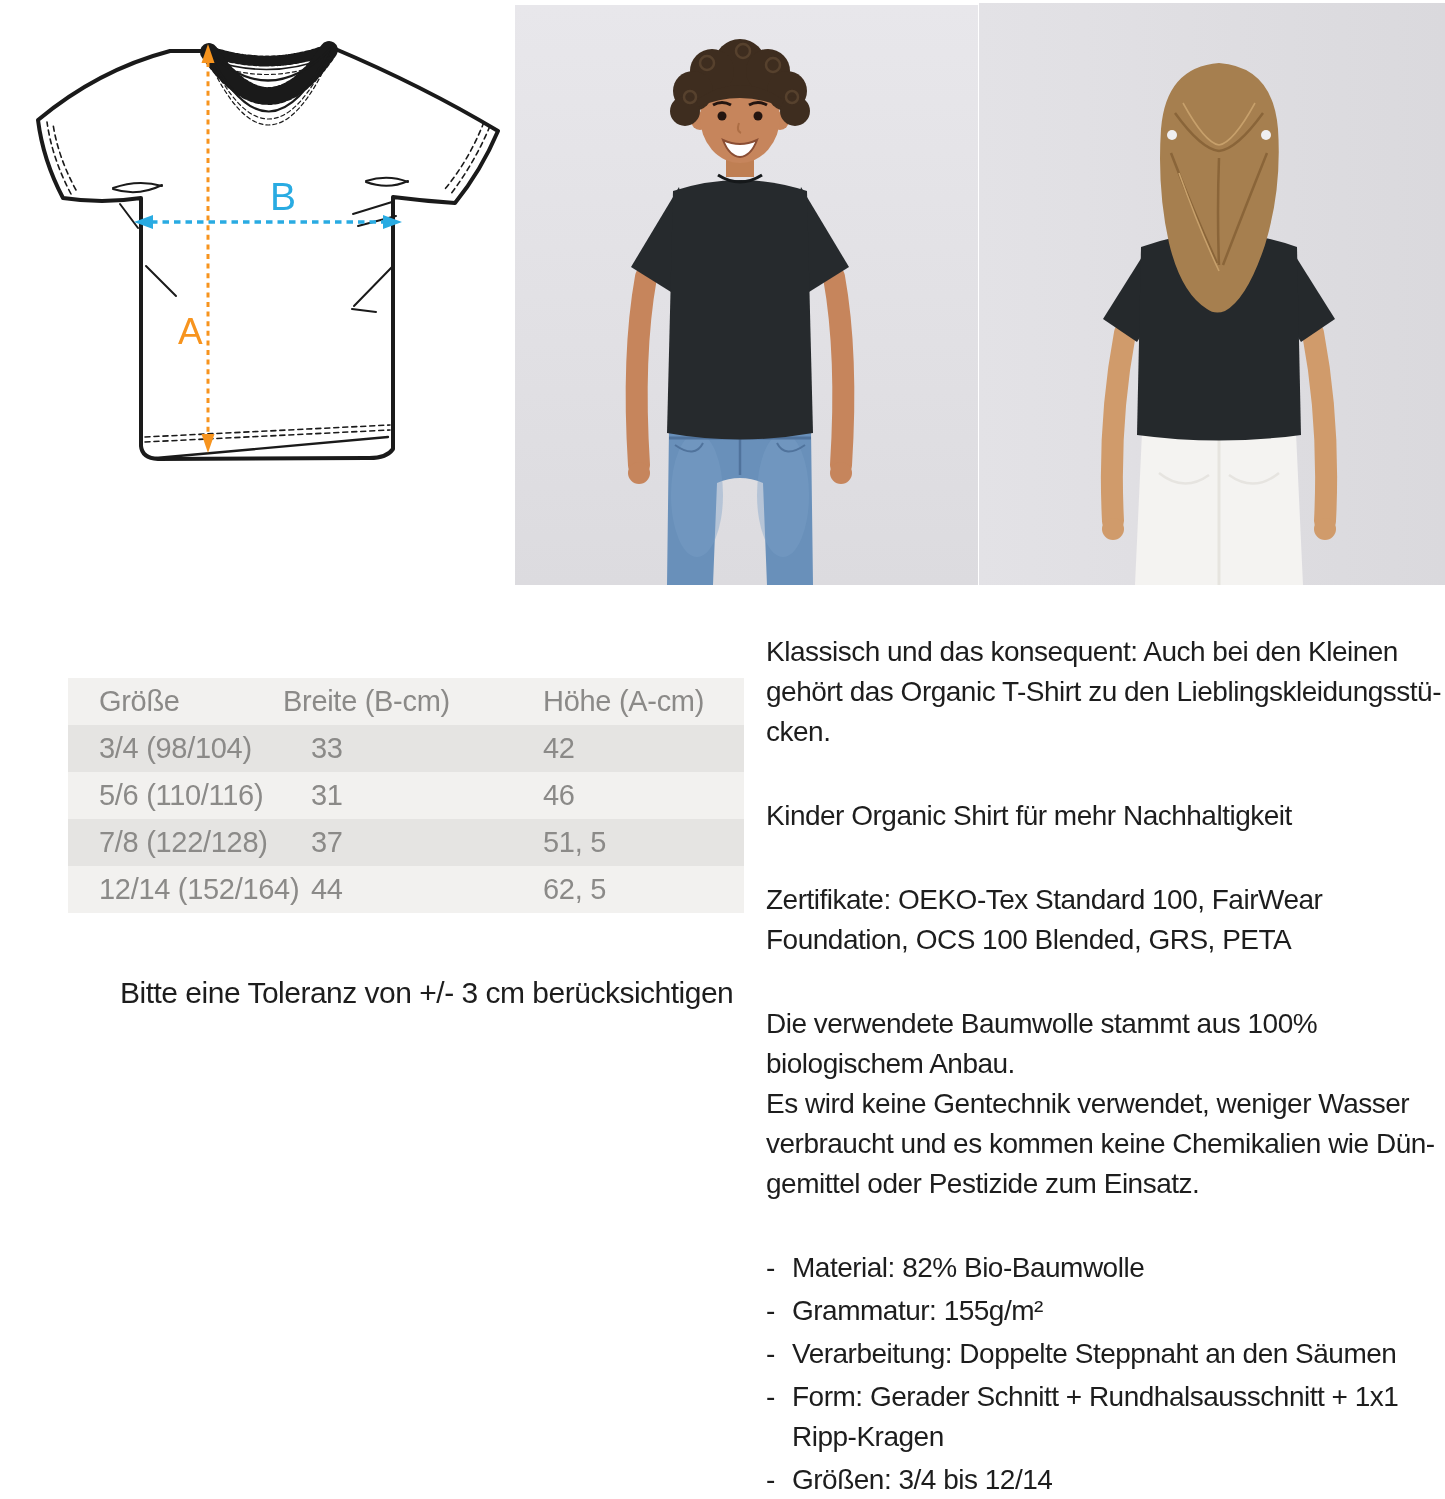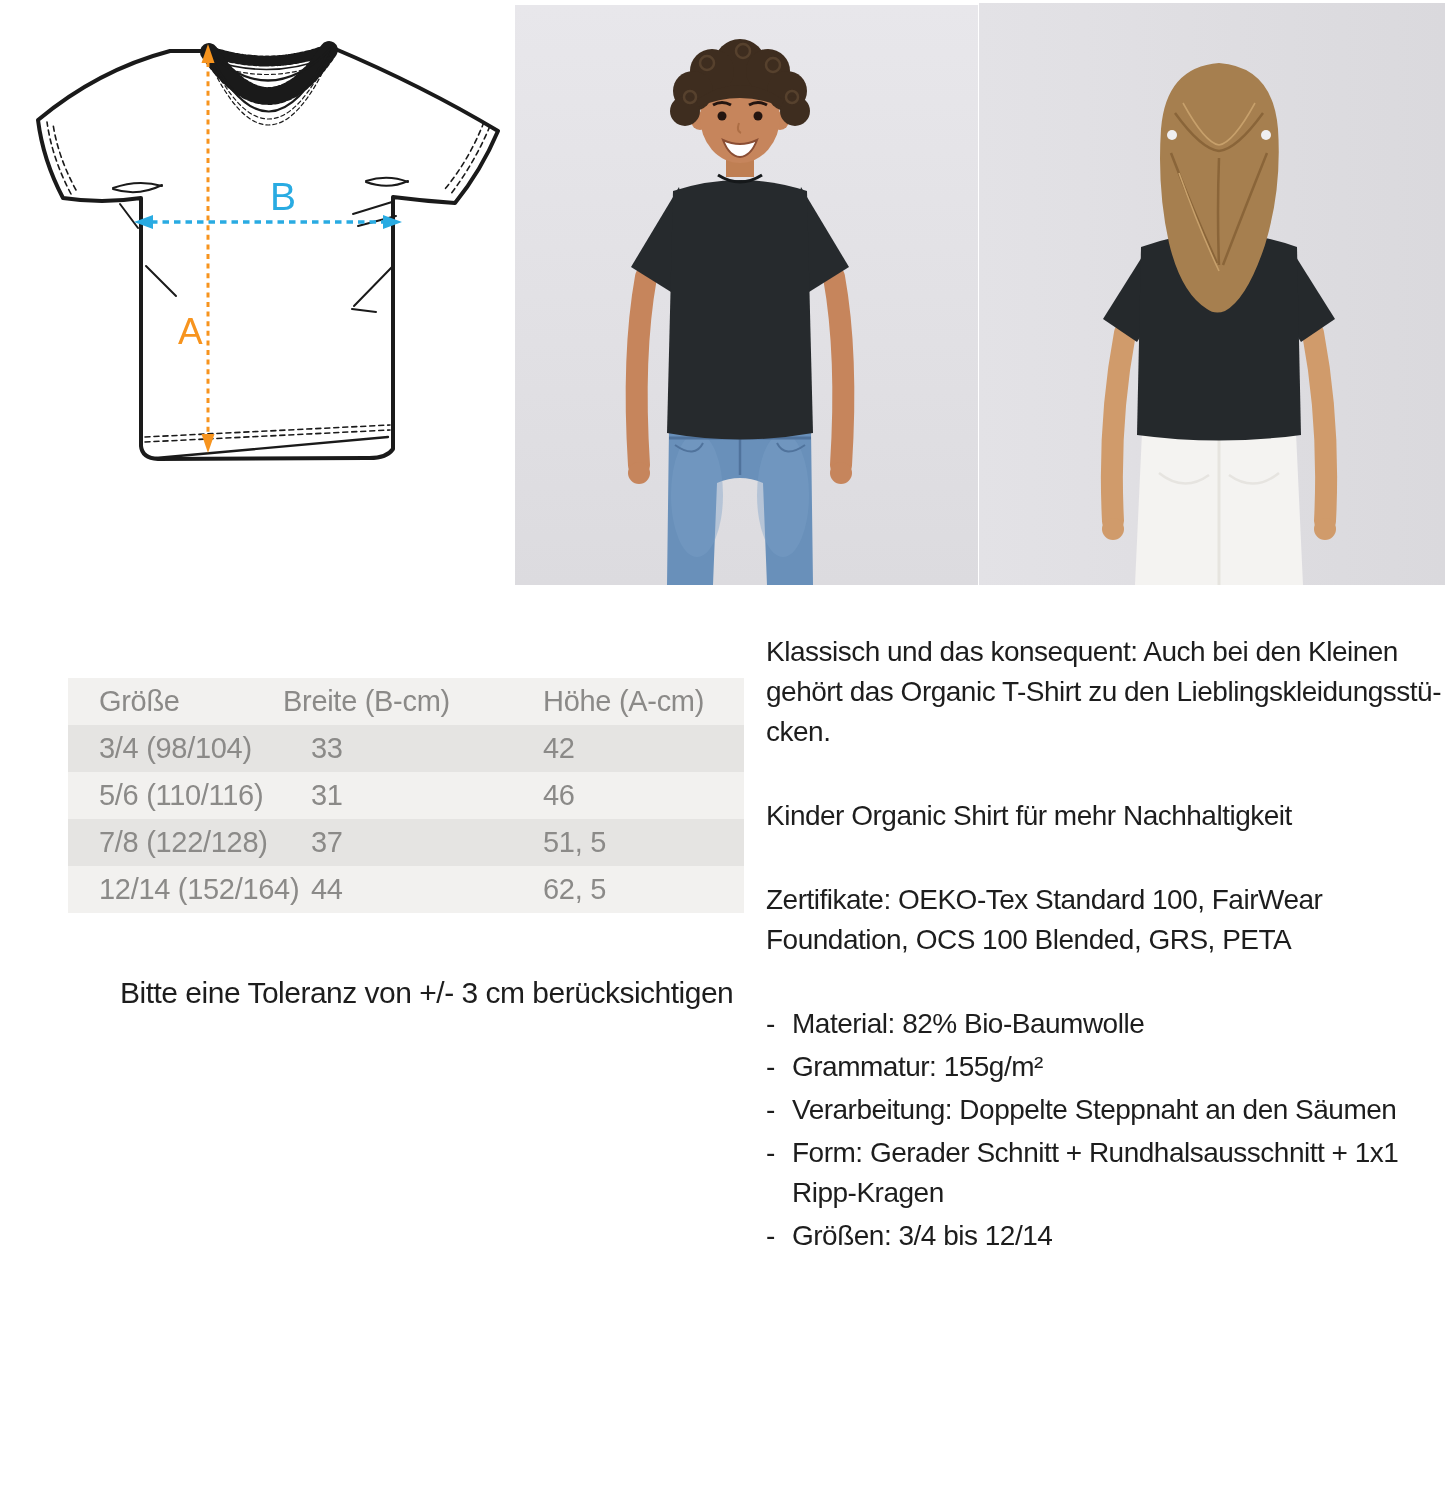--- a/index.html
+++ b/index.html
@@ -254,20 +254,25 @@
 
   <p class="tolerance">Bitte eine Toleranz von +/- 3 cm berücksichtigen</p>
 
   <div class="desc">
     <p>Klassisch und das konsequent: Auch bei den Kleinen
 gehört das Organic T-Shirt zu den Lieblingskleidungsstü-
 cken.</p>
     <p>Kinder Organic Shirt für mehr Nachhaltigkeit</p>
     <p>Zertifikate: OEKO-Tex Standard 100, FairWear
 Foundation, OCS 100 Blended, GRS, PETA</p>
+    <p>Die verwendete Baumwolle stammt aus 100%
+biologischem Anbau.
+Es wird keine Gentechnik verwendet, weniger Wasser
+verbraucht und es kommen keine Chemikalien wie Dün-
+gemittel oder Pestizide zum Einsatz.</p>
     <ul class="bullets">
       <li>
         <span class="b-marker">-</span>
         <span class="b-text">Material: 82% Bio-Baumwolle</span>
       </li>
       <li>
         <span class="b-marker">-</span>
         <span class="b-text">Grammatur: 155g/m²</span>
       </li>
       <li>

